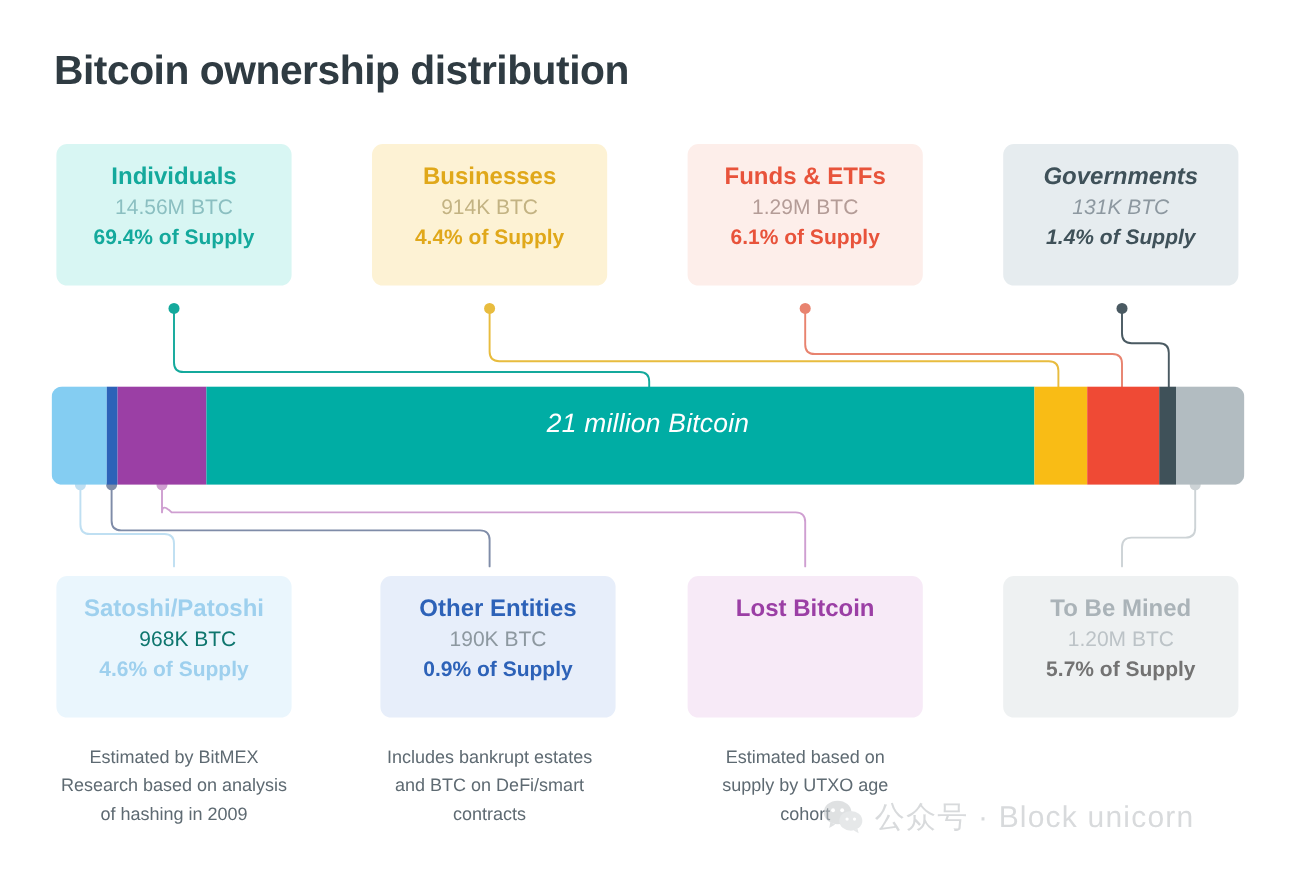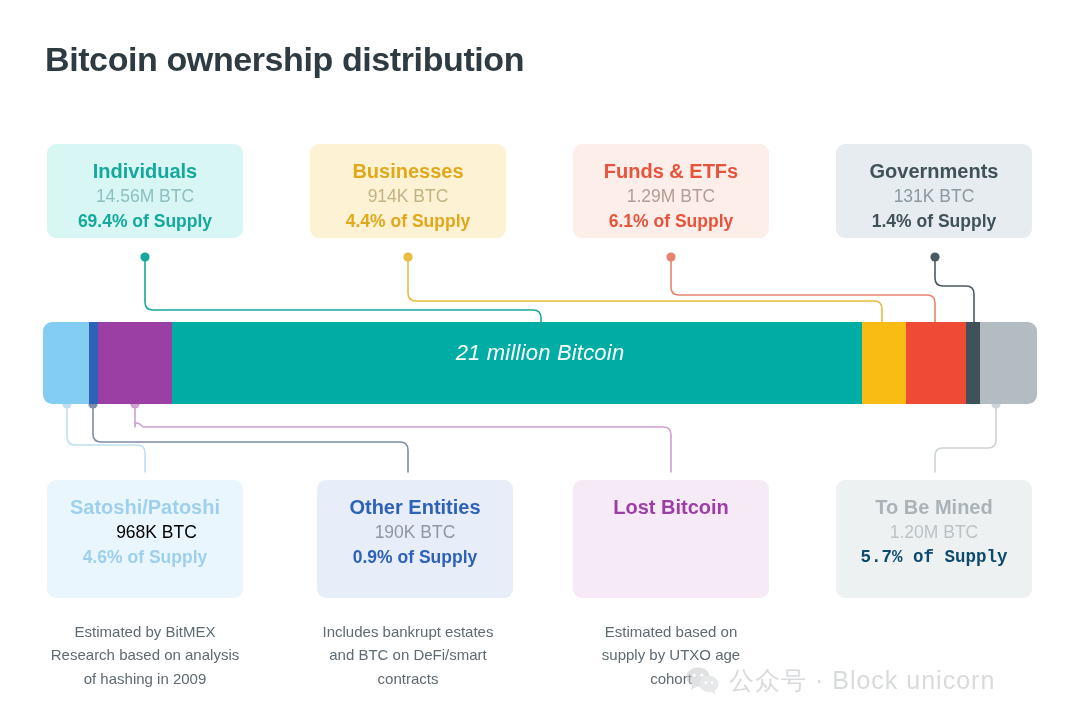--- a/index.html
+++ b/index.html
@@ -62,21 +62,21 @@
     font-size: 17.5px;
     line-height: 1.45;
     color: #8d98a0;
   }
   .card .pct {
     font-size: 17.5px;
     font-weight: bold;
     line-height: 1.45;
   }
 
-  .card.top    { width: 196px; height: 94px; top: 144px; }
+  .card.top    { width: 196px; height: 118px; top: 120px; }
   .card.bottom { width: 196px; height: 118px; top: 480px; }
 
   
   #supply-bar {
     position: absolute;
     left: 43px;
     top: 322px;
     width: 994px;
     height: 82px;
     border-radius: 9px;
@@ -166,58 +166,58 @@
     <div class="btc" style="color: rgb(195, 179, 131);">914K BTC</div>
     <div class="pct" style="color: rgb(224, 168, 26);">4.4% of Supply</div>
   </div>
 
   <div class="card top" id="card-funds-etfs" style="left: 573px; background: rgb(253, 238, 234);">
     <div class="cat" style="color: rgb(232, 83, 59);">Funds &amp; ETFs</div>
     <div class="btc" style="color: rgb(180, 156, 151);">1.29M BTC</div>
     <div class="pct" style="color: rgb(232, 83, 59);">6.1% of Supply</div>
   </div>
 
-  <div class="card top" id="card-governments" style="left: 836px; background: rgb(230, 236, 239);">
+  <div class="card top" id="card-governments" style="left: 836px; background: rgb(230, 236, 239); font-style: italic;">
     <div class="cat" style="color: rgb(63, 81, 89);">Governments</div>
     <div class="btc" style="color: rgb(141, 152, 160);">131K BTC</div>
     <div class="pct" style="color: rgb(63, 81, 89);">1.4% of Supply</div>
   </div>
 
   <div id="supply-bar">
       <div class="seg" style="width: 4.6%; background: rgb(132, 205, 242);"></div>
       <div class="seg" style="width: 0.9%; background: rgb(45, 98, 184);"></div>
       <div class="seg" style="width: 7.5%; background: rgb(155, 63, 165);"></div>
       <div class="seg" style="width: 69.4%; background: rgb(0, 173, 164);"></div>
       <div class="seg" style="width: 4.4%; background: rgb(249, 188, 21);"></div>
       <div class="seg" style="width: 6.1%; background: rgb(239, 74, 53);"></div>
       <div class="seg" style="width: 1.4%; background: rgb(63, 81, 89);"></div>
       <div class="seg" style="width: 5.7%; background: rgb(178, 188, 193);"></div>
     </div>
   <div id="bar-center-label">21 million Bitcoin</div>
 
   <div class="card bottom" id="card-satoshi-patoshi" style="left: 47px; background: rgb(234, 246, 253);">
     <div class="cat" style="color: rgb(158, 208, 238);">Satoshi/Patoshi</div>
-    <div class="btc" style="color: #000000; padding-left: 23px;">968K BTC</div>
+    <div class="btc" style="color: #0f766e; padding-left: 23px;">968K BTC</div>
     <div class="pct" style="color: rgb(158, 208, 238);">4.6% of Supply</div>
   </div>
 
   <div class="card bottom" id="card-other-entities" style="left: 317px; background: rgb(231, 238, 250); text-align: center;">
     <div class="cat" style="color: rgb(45, 98, 184);">Other Entities</div>
     <div class="btc" style="color: rgb(141, 152, 160);">190K BTC</div>
     <div class="pct" style="color: rgb(45, 98, 184);">0.9% of Supply</div>
   </div>
 
   <div class="card bottom" id="card-lost-bitcoin" style="left: 573px; background: rgb(247, 234, 247);">
     <div class="cat" style="color: rgb(155, 63, 165);">Lost Bitcoin</div>
   </div>
 
   <div class="card bottom" id="card-to-be-mined" style="left: 836px; background: rgb(238, 241, 242);">
     <div class="cat" style="color: rgb(170, 179, 184);">To Be Mined</div>
     <div class="btc" style="color: rgb(188, 195, 199);">1.20M BTC</div>
-    <div class="pct" style="color: #0c4a6e; font-family: Liberation Mono, monospace;">5.7% of Supply</div>
+    <div class="pct" style="color: #737373;">5.7% of Supply</div>
   </div>
 
   <div class="footnote" style="left:30px;">
     <div>Estimated by BitMEX</div>
     <div>Research based on analysis</div>
     <div>of hashing in 2009</div>
   </div>
 
   <div class="footnote" style="left:293px;">
     <div>Includes bankrupt estates</div>

